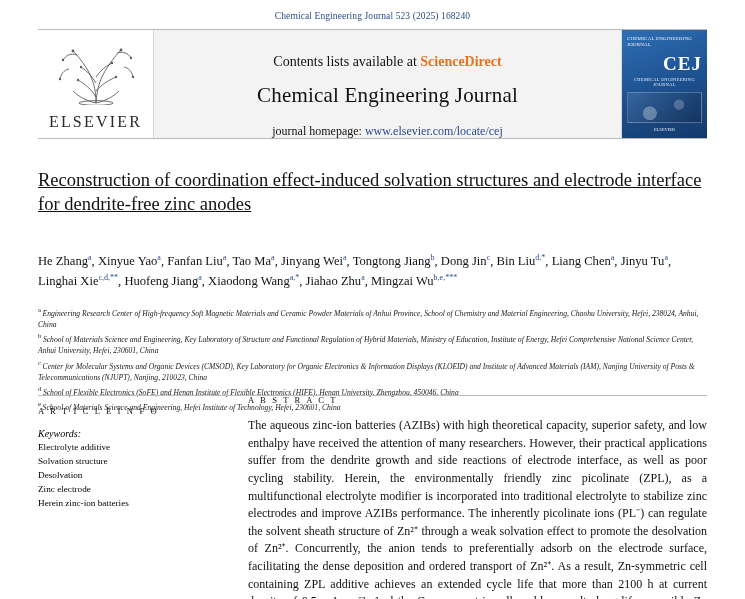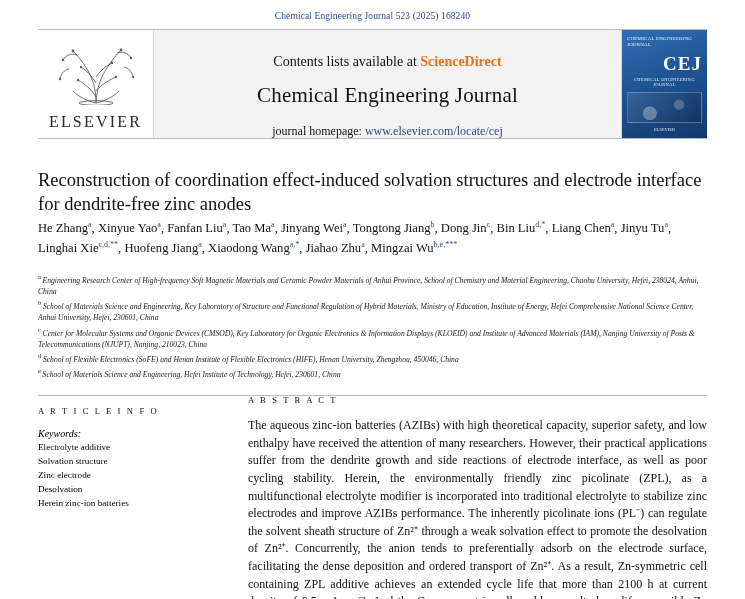--- a/index.html
+++ b/index.html
@@ -149,25 +149,26 @@
     margin-top: 4px;
     opacity: .9;
   }
 
   
   .title {
     margin: 29px 38px 0 38px;
     font-size: 18.5px;
     line-height: 1.32;
     color: #111;
+    text-decoration: underline;
   }
 
   
   .authors {
-    margin: 1px 38px 0 38px;
+    margin: 34px 38px 0 38px;
     font-size: 12.6px;
     line-height: 1.62;
     color: #111;
   }
   .authors sup, .affils sup {
     color: #2a4b8d;
     font-size: 8px;
   }
 
   
@@ -307,22 +308,22 @@
     </div>
 
   <div class="colrule"></div>
   <div class="cols">
     <div class="col-left">
       <div class="sec-head">A R T I C L E   I N F O</div>
       <div class="kw-head">Keywords:</div>
       <div class="kw-list">
           <div>Electrolyte additive</div>
           <div>Solvation structure</div>
+          <div>Desolvation</div>
           <div>Zinc electrode</div>
-          <div>Desolvation</div>
           <div>Herein zinc-ion batteries</div>
         </div>
     </div>
     <div class="col-right">
       <div class="sec-head">A B S T R A C T</div>
       <div class="abstract">The aqueous zinc-ion batteries (AZIBs) with high theoretical capacity, superior safety, and low enthalpy have received the attention of many researchers. However, their practical applications suffer from the dendrite growth and side reactions of electrode interface, as well as poor cycling stability. Herein, the environmentally friendly zinc picolinate (ZPL), as a multifunctional electrolyte modifier is incorporated into traditional electrolyte to stabilize zinc electrodes and improve AZIBs performance. The inherently picolinate ions (PL⁻) can regulate the solvent sheath structure of Zn²⁺ through a weak solvation effect to promote the desolvation of Zn²⁺. Concurrently, the anion tends to preferentially adsorb on the electrode surface, facilitating the dense deposition and ordered transport of Zn²⁺. As a result, Zn-symmetric cell containing ZPL additive achieves an extended cycle life that more than 2100 h at current density of 0.5 mA cm⁻². And the Cu-asymmetric cell enables an ultralong-life reversible Zn plating/stripping process, achieving over 2700 cycles with an average coulombic efficiency (CE) as high as 99.72 %. Furthermore, the Zn||CNT-MnO₂ full battery exhibits enhanced capacity retention and cycling stability with ZPL molecules. This study develops a new additive with synergistic effects for achieving dendrite-free Zn anodes and designing high-performance AZIBs.</div>
     </div>
   </div>
 
 </div>

